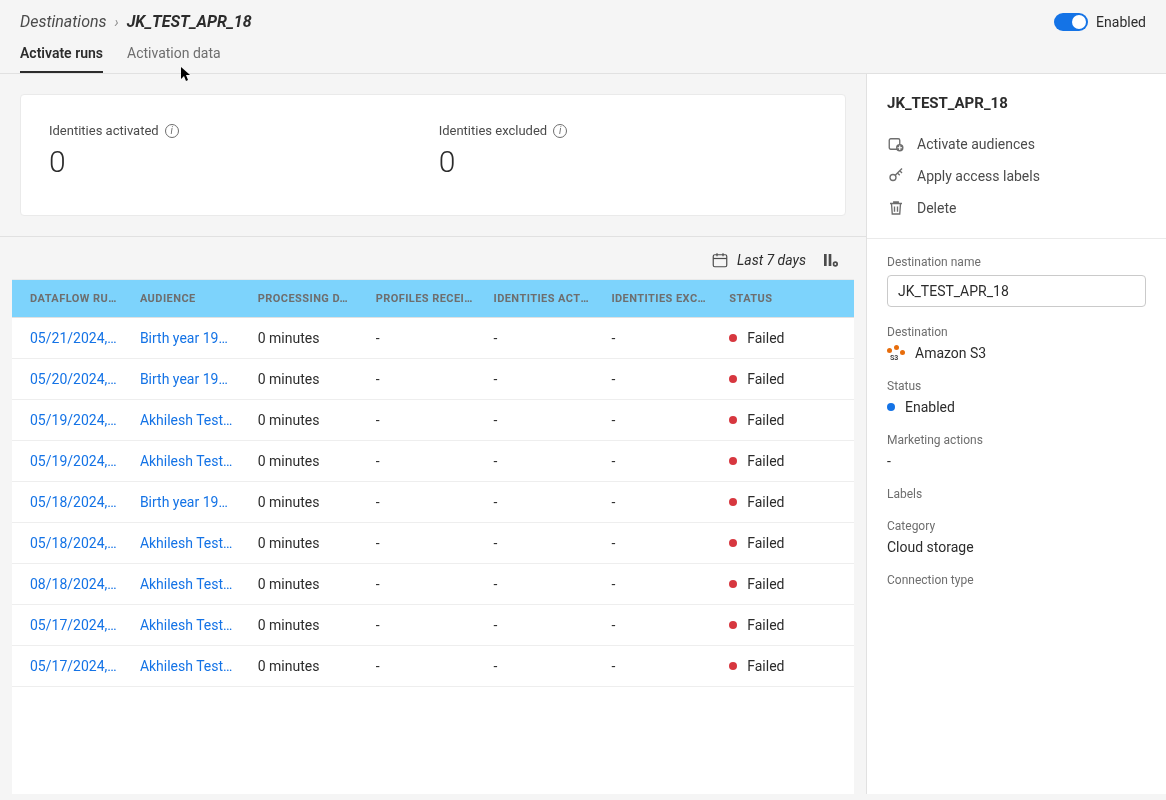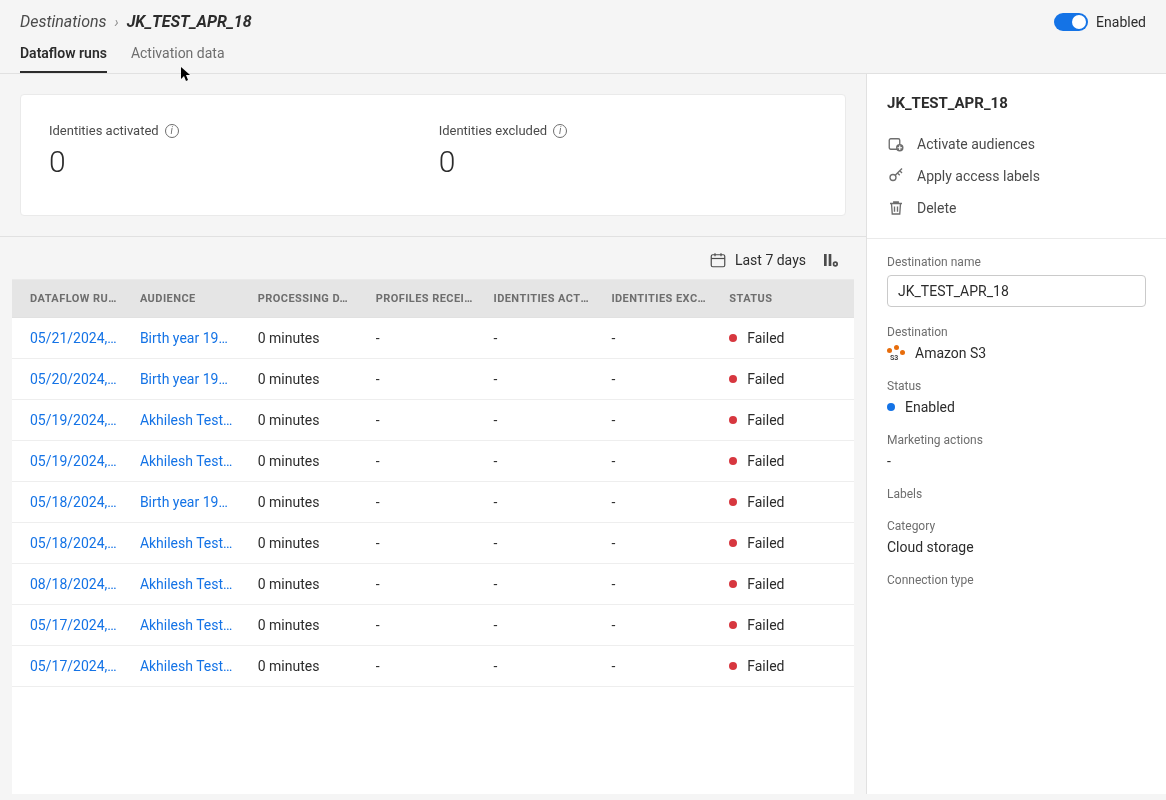--- a/index.html
+++ b/index.html
@@ -109,20 +109,21 @@
     margin-top: 6px;
   }
 
   .main-divider { border-top: 1px solid #e1e1e1; }
 
   
   .table-toolbar {
     display: flex; justify-content: flex-end; align-items: center;
     gap: 16px;
     padding: 14px 28px 10px 28px;
+    font-style: italic;
   }
   .range-picker { display: flex; align-items: center; gap: 8px; color: #2c2c2c; cursor: pointer; }
   .range-picker svg { stroke: #4b4b4b; }
   .col-config {
     width: 16px; height: 16px;
     display: inline-flex;
   }
 
   
   .table-wrap {
@@ -142,21 +143,21 @@
     font-weight: 700;
     letter-spacing: 0.04em;
     text-transform: uppercase;
     color: #6e6e6e;
     text-align: left;
     padding: 12px 10px;
     border-bottom: 1px solid #e1e1e1;
     white-space: nowrap;
     overflow: hidden;
     text-overflow: ellipsis;
-    background: #e5e5e5;
+    background: #7dd3fc;
   }
   th:first-child, td:first-child { padding-left: 18px; }
   td {
     font-size: 14px;
     padding: 12px 10px;
     border-bottom: 1px solid #eeeeee;
     white-space: nowrap;
     overflow: hidden;
     text-overflow: ellipsis;
     background: #fff;
@@ -227,21 +228,21 @@
     <span class="chev">›</span>
     <span class="current">JK_TEST_APR_18</span>
   </div>
   <div class="toggle-wrap">
     <span class="toggle"></span>
     <span class="toggle-label">Enabled</span>
   </div>
 </div>
 
 <div class="tabs">
-  <div class="tab active">Dataflow runs</div>
+  <div class="tab active">Activate runs</div>
   <div class="tab">Activation data</div>
 </div>
 
 <svg class="cursor-img" width="12" height="16" viewBox="0 0 12 16">
   <path d="M0 0 L0 12 L3 9 L5 14 L7 13 L5 8 L9 8 Z" fill="#000"></path>
 </svg>
 
 <div class="body">
 
   <div class="main">

